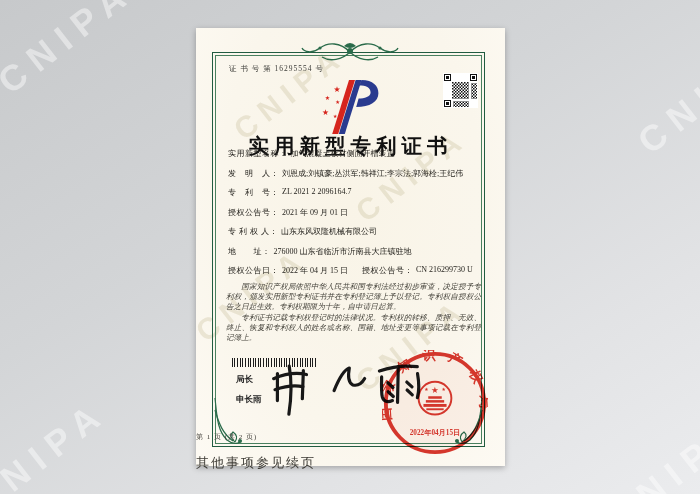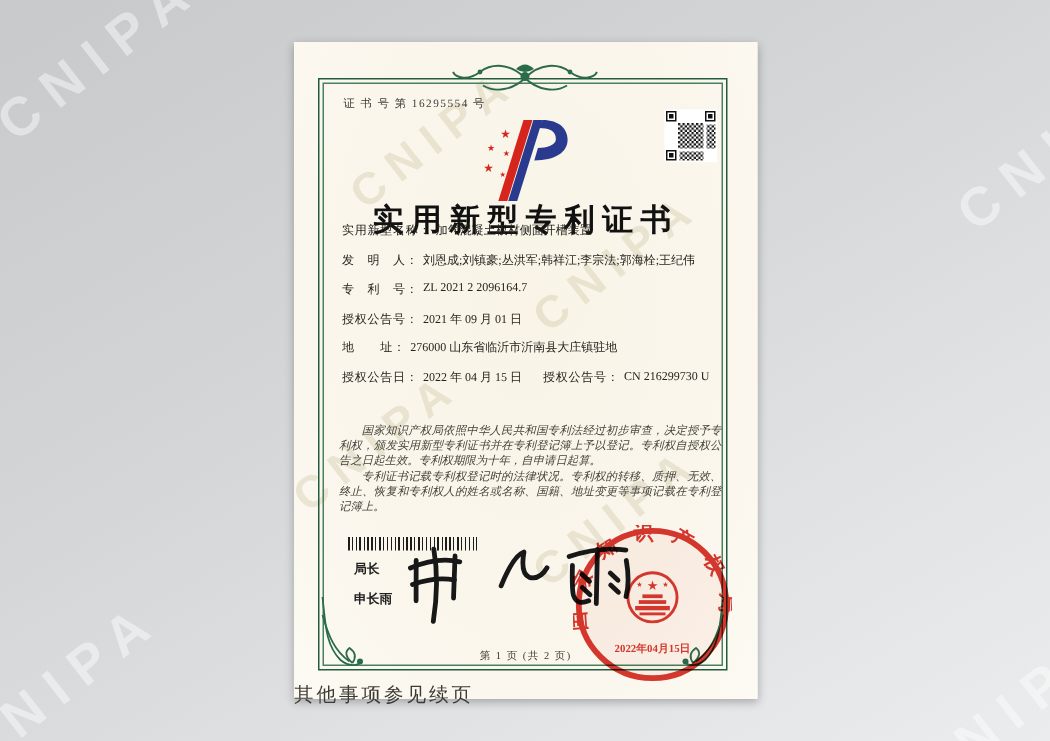--- a/index.html
+++ b/index.html
@@ -47,21 +47,21 @@
   .barcode{
     position:absolute;left:36px;top:330px;width:86px;height:9px;
     background:repeating-linear-gradient(90deg,
       #1c1c1c 0,#1c1c1c 1px,transparent 1px,transparent 2.4px,
       #1c1c1c 2.4px,#1c1c1c 3.4px,transparent 3.4px,transparent 5.2px);
   }
   .sig-title{position:absolute;left:40px;top:346px;font-size:8.5px;font-weight:bold;color:#222;}
   .sig-name{position:absolute;left:40px;top:366px;font-size:8.5px;font-weight:bold;color:#222;}
   .signature{position:absolute;left:64px;top:332px;width:182px;height:56px;transform:rotate(-2deg);}
   .seal{position:absolute;left:186px;top:322px;width:106px;height:106px;mix-blend-mode:multiply;opacity:.93;}
-  .page-num{position:absolute;left:0;right:0;top:404px;text-align:center;font-size:7px;color:#3c3a34;letter-spacing:1px;}
+  .page-num{position:absolute;left:0;right:0;top:404px;text-align:left;font-size:7px;color:#3c3a34;letter-spacing:1px;}
   .note{position:absolute;left:0;right:0;top:426px;text-align:left;font-size:13px;color:#3c3a34;letter-spacing:2px;}
   .ornament-top{position:absolute;left:104px;top:12px;width:100px;height:24px;}
   .corner{position:absolute;width:30px;height:50px;}
   .corner-bl{left:17px;bottom:20px;}
   .corner-br{right:21px;bottom:20px;transform:scaleX(-1);}
 </style>
 </head>
 <body>
 
 <div class="stage">
@@ -168,20 +168,24 @@
         <span class="flabel">发　明　人：</span>
         <span>刘恩成;刘镇豪;丛洪军;韩祥江;李宗法;郭海栓;王纪伟</span>
       </div>
       <div class="frow">
         <span class="flabel">专　利　号：</span>
         <span>ZL 2021 2 2096164.7</span>
       </div>
       <div class="frow">
         <span class="flabel">授权公告号：</span>
         <span>2021 年 09 月 01 日</span>
+      </div>
+      <div class="frow">
+        <span class="flabel">专 利 权 人：</span>
+        <span>山东东风双隆机械有限公司</span>
       </div>
       <div class="frow">
         <span class="flabel">地　　址：</span>
         <span>276000 山东省临沂市沂南县大庄镇驻地</span>
       </div>
       <div class="frow">
         <span class="flabel">授权公告日：</span>
         <span>2022 年 04 月 15 日</span>
         <span class="flabel2">授权公告号：</span>
         <span>CN 216299730 U</span>

